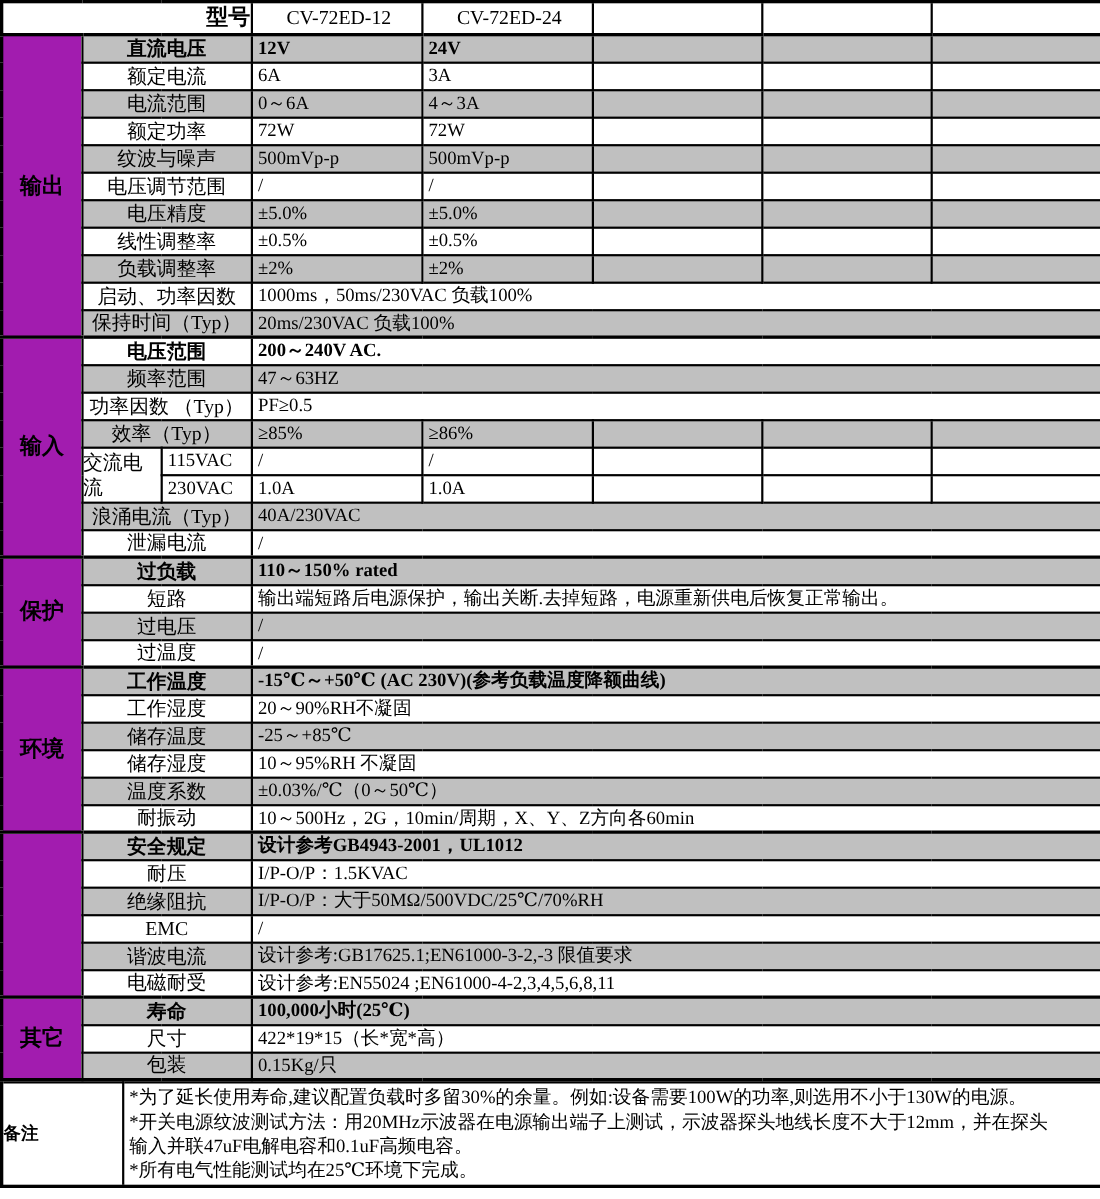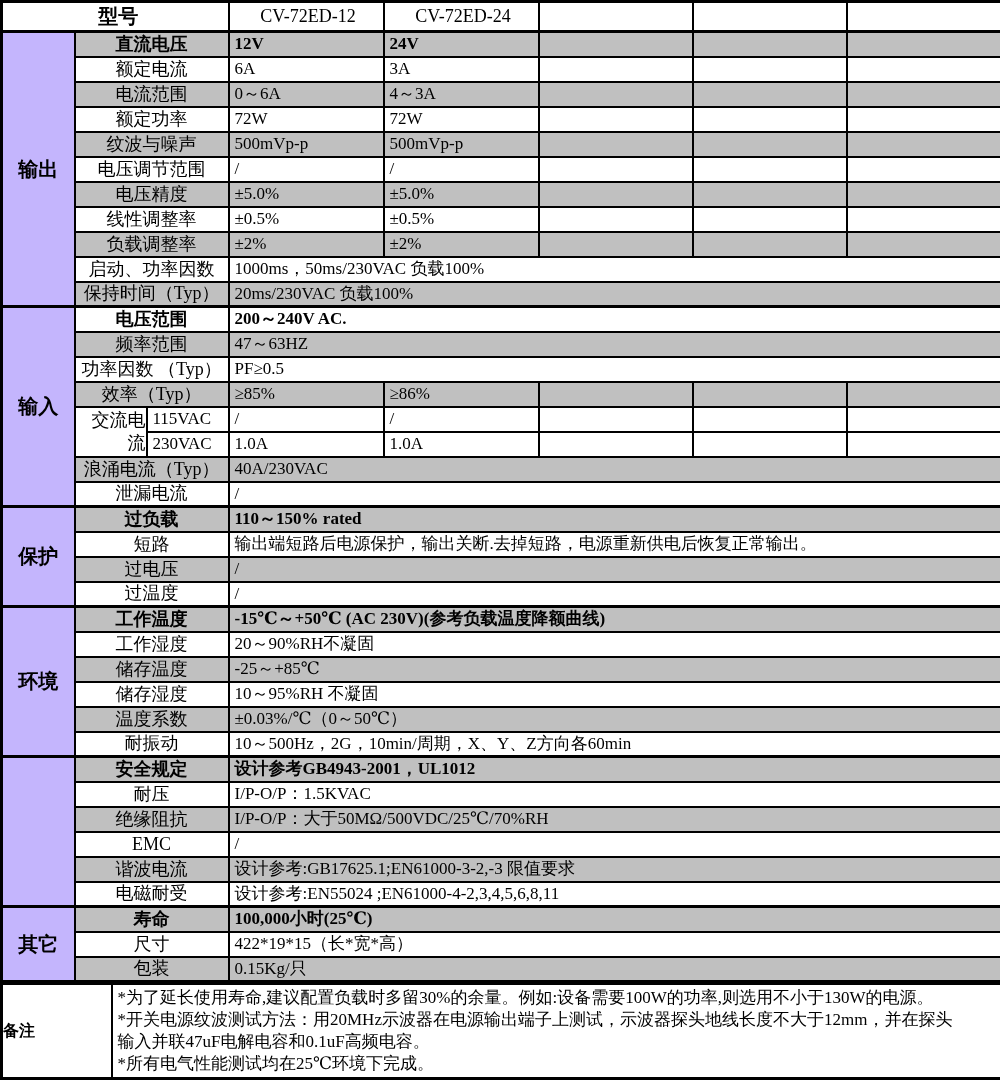--- a/index.html
+++ b/index.html
@@ -4,25 +4,25 @@
 <style>
   html,body{margin:0;padding:0;background:#ffffff;}
   body{width:1000px;font-family:"Liberation Serif","DejaVu Serif",serif;color:#000;}
   table{border-collapse:collapse;table-layout:fixed;width:1000px;}
   #spec-table{border:3px solid #000;}
   #remarks-table{border:3px solid #000;border-top:0;}
   td{border:2px solid #000;vertical-align:middle;overflow:hidden;white-space:nowrap;
      font-size:17px;line-height:1.15;padding:0;}
   tr{height:25px;}
   tr.header-row{height:30px;}
-  .model-label{font-size:20px;font-weight:bold;text-align:center;padding-left:6px;}
+  .model-label{font-size:20px;font-weight:bold;text-align:right;padding-left:6px;}
   .model-cell{text-align:center;padding-left:4px;font-size:18px;}
-  .sec-lbl{font-weight:bold;font-size:20px;text-align:center;background:#c4b5fd;}
+  .sec-lbl{font-weight:bold;font-size:20px;text-align:center;background:#a21caf;}
   .param-lbl{font-size:18px;text-align:center;}
-  .group-lbl{font-size:18px;text-align:right;white-space:normal;line-height:1.25;margin-top:16px;}
+  .group-lbl{font-size:18px;text-align:left;white-space:normal;line-height:1.25;margin-top:16px;}
   .sub-lbl{font-size:17px;text-align:left;padding-left:5px;margin-top:31px;}
   .val{text-align:left;padding-left:5px;}
   .shade{background:#c0c0c0;}
   tr.sec-start td{border-top-width:3px;font-weight:bold;}
   #remarks-row{height:93px;}
   .remarks-cell{white-space:normal;vertical-align:middle;padding:2px 4px 2px 5px;}
   .remarks-cell div{line-height:22px;font-size:17px;}
   .remarks-lbl{font-weight:bold;font-size:16px;text-align:left;}
 </style>
 </head>

